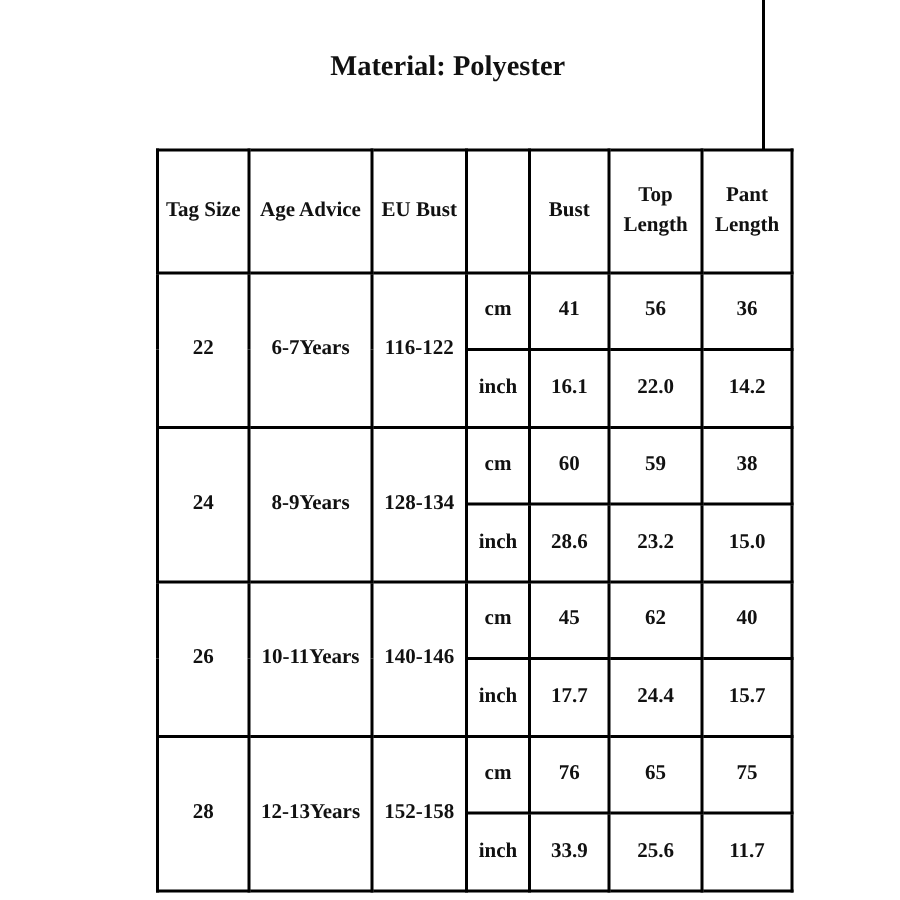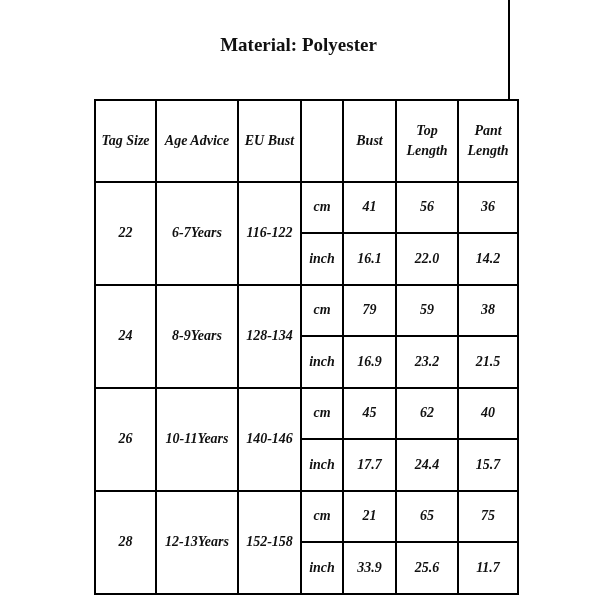--- a/index.html
+++ b/index.html
@@ -29,26 +29,25 @@
   .right-line {
     position: absolute;
     left: 508px;
     top: 0;
     width: 2px;
     height: 101px;
     background: #000000;
   }
   table.size-table {
     position: absolute;
-    left: 94px;
+    left: 104px;
     top: 99px;
     width: 423px;
     border-collapse: collapse;
     table-layout: fixed;
-    font-style: italic;
   }
   table.size-table th,
   table.size-table td {
     border: 2px solid #000000;
     text-align: center;
     vertical-align: middle;
     font-size: 14px;
     font-weight: bold;
     padding: 0;
     background: #ffffff;
@@ -105,29 +104,29 @@
       <td class="gray">16.1</td>
       <td class="gray">22.0</td>
       <td class="gray">14.2</td>
     </tr>
 
     <tr class="cm-row">
       <td rowspan="2">24</td>
       <td rowspan="2">8-9Years</td>
       <td rowspan="2">128-134</td>
       <td>cm</td>
-      <td>79</td>
+      <td>60</td>
       <td>59</td>
       <td>38</td>
     </tr>
     <tr class="inch-row">
       <td>inch</td>
-      <td class="gray">16.9</td>
+      <td class="gray">28.6</td>
       <td class="gray">23.2</td>
-      <td class="gray">21.5</td>
+      <td class="gray">15.0</td>
     </tr>
 
     <tr class="cm-row">
       <td rowspan="2">26</td>
       <td rowspan="2">10-11Years</td>
       <td rowspan="2">140-146</td>
       <td>cm</td>
       <td>45</td>
       <td>62</td>
       <td>40</td>
@@ -137,21 +136,21 @@
       <td class="gray">17.7</td>
       <td class="gray">24.4</td>
       <td class="gray">15.7</td>
     </tr>
 
     <tr class="cm-row">
       <td rowspan="2">28</td>
       <td rowspan="2">12-13Years</td>
       <td rowspan="2">152-158</td>
       <td>cm</td>
-      <td>21</td>
+      <td>76</td>
       <td>65</td>
       <td>75</td>
     </tr>
     <tr class="inch-row">
       <td>inch</td>
       <td class="gray">33.9</td>
       <td class="gray">25.6</td>
       <td class="gray">11.7</td>
     </tr>
 

